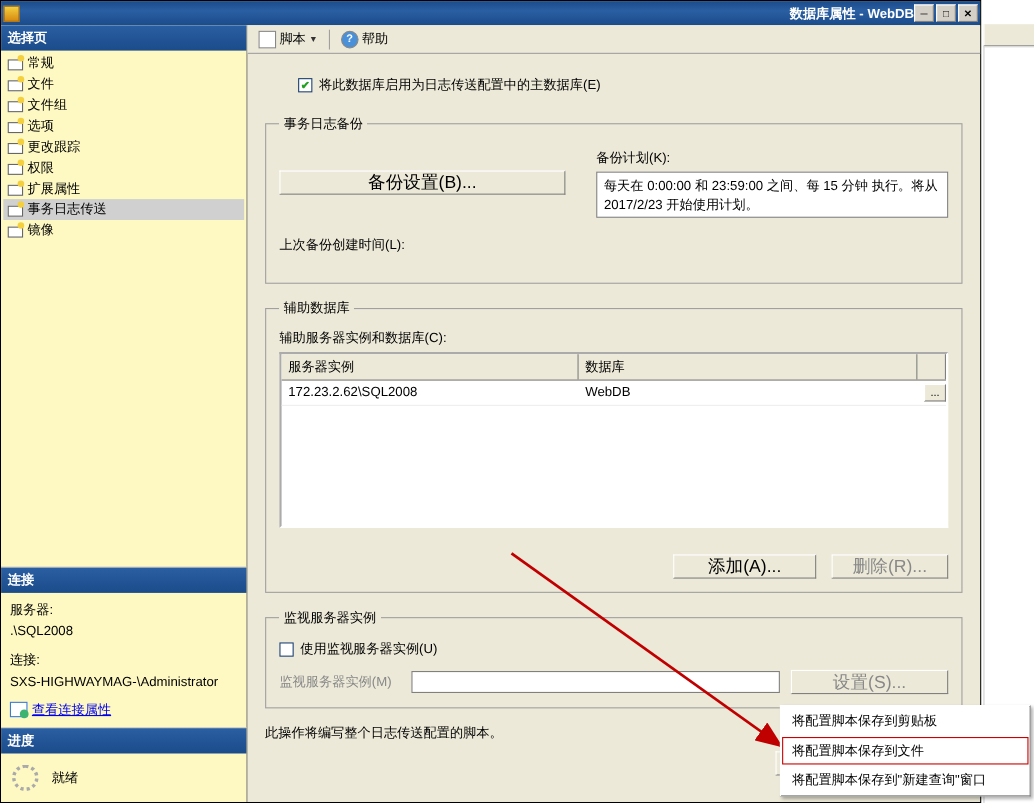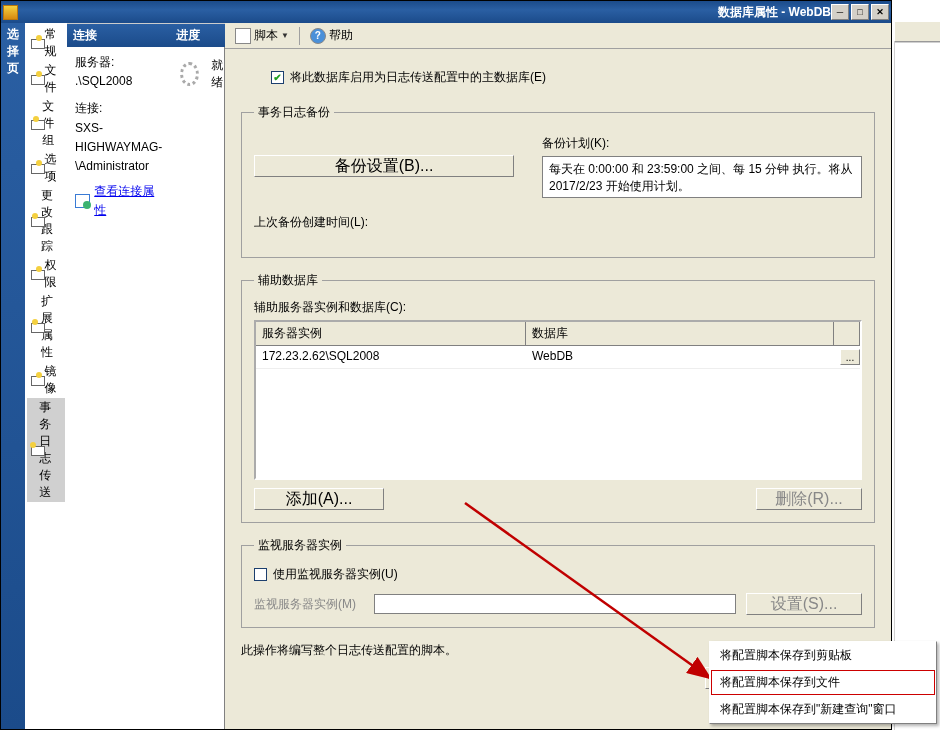--- a/index.html
+++ b/index.html
@@ -6,21 +6,21 @@
 body { font-family: "Microsoft YaHei", SimSun, Tahoma, sans-serif; font-size: 12px; background: #fff; width: 940px; height: 730px; overflow: hidden; position: relative; }
 
 .window { position: absolute; top: 0; left: 0; width: 892px; height: 730px; border: 1px solid #000; background: #ECE9D8; display: flex; flex-direction: column; }
 .titlebar { height: 22px; background: linear-gradient(#1B4B8A, #2A5FA3 40%, #1B4B8A); color: #fff; display: flex; align-items: center; padding: 0 2px; font-weight: bold; }
 .titlebar .tb-icon { width: 15px; height: 15px; background: linear-gradient(#F4D03F,#D68910); border: 1px solid #B9770E; margin-right: 4px; }
 .titlebar-text { flex: 1; text-align: right; }
 .win-controls { display: flex; gap: 2px; }
 .win-btn { width: 18px; height: 16px; background: #D4D0C8; border: 1px solid #808080; border-top-color: #fff; border-left-color: #fff; display: flex; align-items: center; justify-content: center; font-family: Marlett, Arial; font-size: 9px; color: #000; cursor: pointer; }
 
 .body-area { flex: 1; display: flex; background: #ECE9D8; }
-.sidebar { width: 224px; background: #ffffff; border-right: 1px solid #808080; display: flex; flex-direction: row; }
+.sidebar { width: 224px; background: #fef9c3; border-right: 1px solid #808080; display: flex; flex-direction: column; }
 .panel-header { background: linear-gradient(#2A5FA3,#1B4B8A); color: #fff; padding: 3px 6px; font-weight: bold; }
 .panel-body { flex: 1; padding: 2px; }
 .nav-item { display: flex; align-items: center; padding: 1px 4px; cursor: pointer; }
 .nav-item.selected { background: #D0D0D0; }
 .nav-icon { width: 14px; height: 12px; margin-right: 4px; position: relative; }
 .nav-icon::before { content: ''; position: absolute; left: 0; top: 2px; width: 12px; height: 8px; background: #fff; border: 1px solid #666; }
 .nav-icon::after { content: ''; position: absolute; right: -1px; top: -2px; width: 6px; height: 6px; background: #F4D03F; border-radius: 50%; }
 
 .conn-panel { border-top: 1px solid #ccc; }
 .conn-body { padding: 6px 8px; line-height: 1.6; }
@@ -62,21 +62,21 @@
 .th { padding: 3px 6px; border-right: 1px solid #808080; }
 .th.c1 { width: 270px; }
 .th.c2 { flex: 1; }
 .th.c3 { width: 26px; }
 .trow { display: flex; border-bottom: 1px solid #eee; }
 .td { padding: 3px 6px; }
 .td.c1 { width: 270px; }
 .td.c2 { flex: 1; }
 .td.c3 { width: 26px; }
 .ellipsis-btn { width: 20px; height: 16px; border: 1px solid #808080; border-top-color:#fff;border-left-color:#fff; background: #ECE9D8; font-size: 10px; display:flex;align-items:center;justify-content:center; cursor:pointer;}
-.btn-row { display: flex; justify-content: space-between; gap: 14px; margin-top: 8px; }
+.btn-row { display: flex; justify-content: flex-end; gap: 14px; margin-top: 24px; }
 
 .monitor-row { display: flex; align-items: center; gap: 10px; margin-top: 10px; }
 .monitor-label { color: #888; width: 110px; }
 .monitor-input { flex: 1; height: 20px; border: 1px solid #808080; background: #fff; }
 .config-note { margin-top: 12px; margin-bottom: 8px; }
 .script-btn-row { display: flex; justify-content: flex-end; }
 .script-btn { width: 170px; height: 22px; border: 1px solid #808080; border-top-color:#fff;border-left-color:#fff; background:#ECE9D8; display:flex; align-items:center; justify-content:space-between; padding: 0 8px; cursor:pointer; }
 
 .dropdown-menu { position: absolute; right: 3px; bottom: 6px; width: 228px; background: #fff; border: 1px solid #808080; border-top-color:#fff; border-left-color:#fff; box-shadow: 2px 2px 3px rgba(0,0,0,0.3); z-index: 100; }
 .menu-item { padding: 5px 10px; cursor: pointer; }
@@ -129,27 +129,27 @@
             <span>更改跟踪</span>
           </div>
         <div class="nav-item">
             <span class="nav-icon"></span>
             <span>权限</span>
           </div>
         <div class="nav-item">
             <span class="nav-icon"></span>
             <span>扩展属性</span>
           </div>
+        <div class="nav-item selected">
+            <span class="nav-icon"></span>
+            <span>事务日志传送</span>
+          </div>
         <div class="nav-item">
             <span class="nav-icon"></span>
             <span>镜像</span>
-          </div>
-        <div class="nav-item selected">
-            <span class="nav-icon"></span>
-            <span>事务日志传送</span>
           </div>
       </div>
 
       <div class="conn-panel">
         <div class="panel-header">连接</div>
         <div class="conn-body">
           <div>服务器:</div>
           <div>.\SQL2008</div>
           <div style="margin-top:8px">连接:</div>
           <div>SXS-HIGHWAYMAG-\Administrator</div>
@@ -228,21 +228,21 @@
 
         <fieldset>
           <legend>监视服务器实例</legend>
           <div class="chk-row" style="margin:2px 0 0 0">
             <span class="chk" style="color:transparent">✔</span>
             <span>使用监视服务器实例(U)</span>
           </div>
           <div class="monitor-row">
             <span class="monitor-label">监视服务器实例(M)</span>
             <div class="monitor-input"></div>
-            <button class="std-btn disabled" style="width:116px">设置(S)...</button>
+            <button class="std-btn disabled" style="width:143px">设置(S)...</button>
           </div>
         </fieldset>
 
         <div class="config-note">此操作将编写整个日志传送配置的脚本。</div>
         <div class="script-btn-row">
           <div class="script-btn">
             <span>编写配置脚本(O)</span>
             <span style="font-size:8px">▼</span>
           </div>
         </div>

